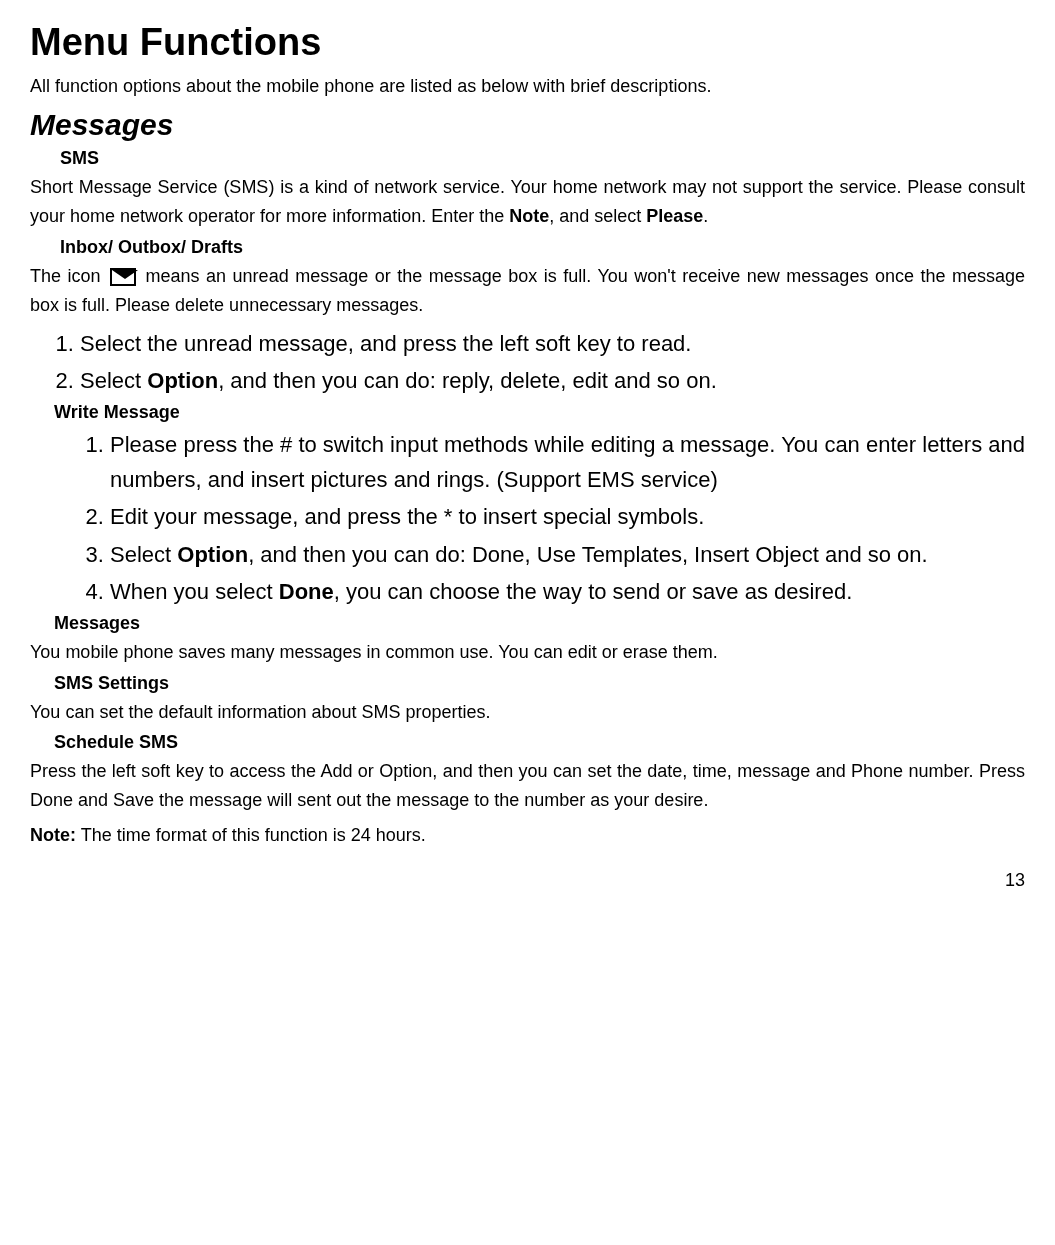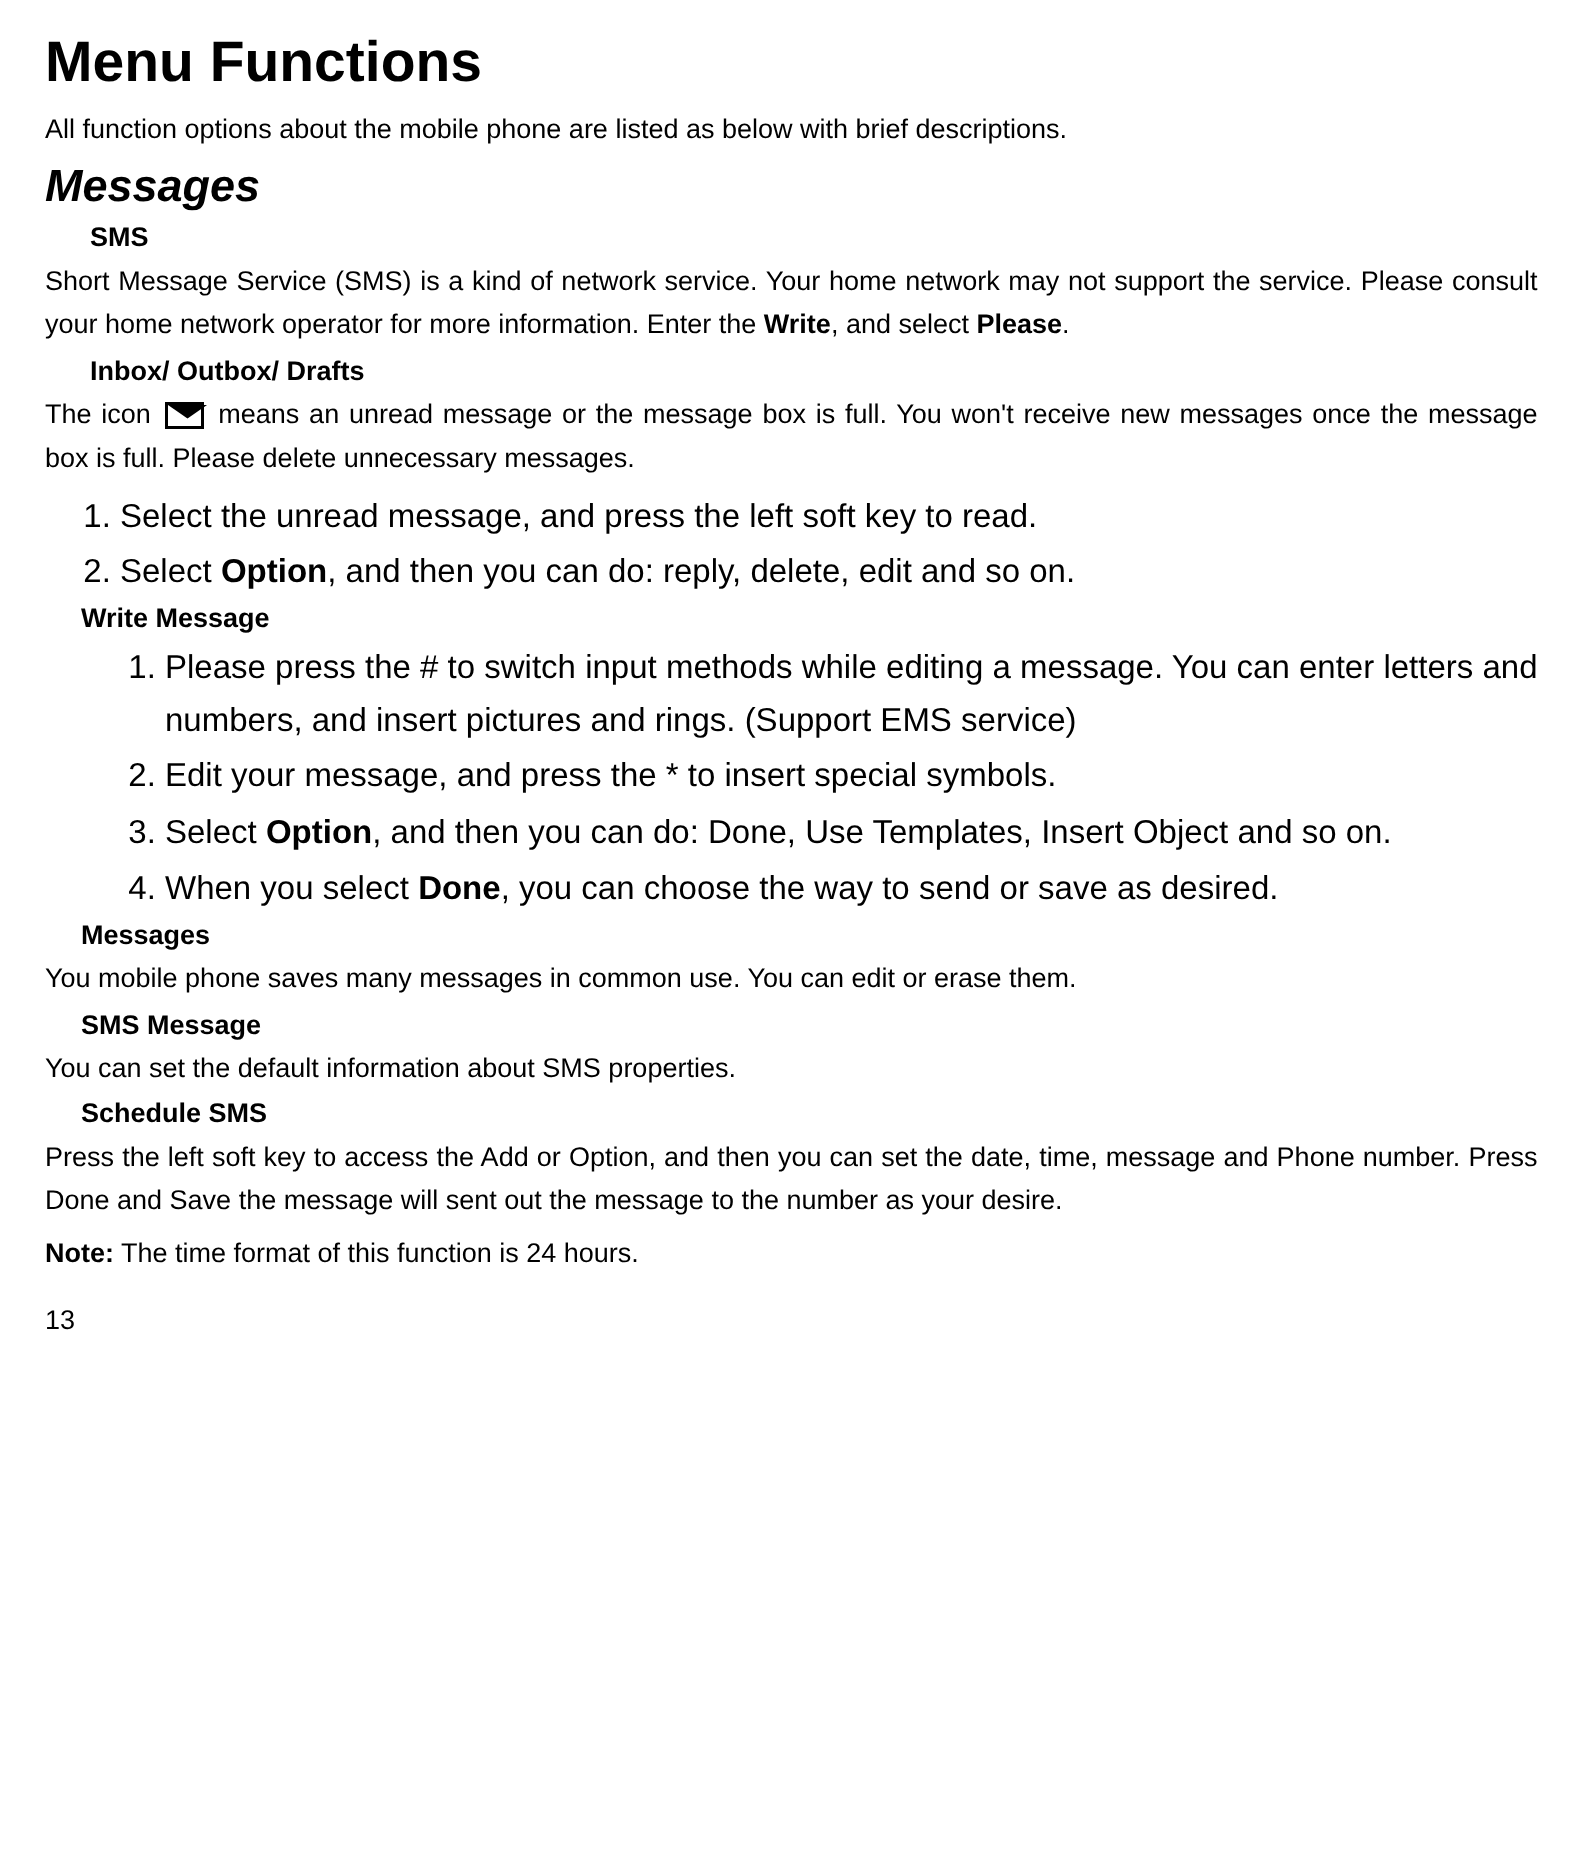--- a/index.html
+++ b/index.html
@@ -66,21 +66,21 @@
     }
 
     ol li {
       font-size: 22px;
       line-height: 1.6;
       margin-bottom: 2px;
       text-align: justify;
     }
 
     .page-number {
-      text-align: left;
+      text-align: right;
       font-size: 18px;
       margin-top: 20px;
     }
 
     .bold-inline {
       font-weight: bold;
     }
 
     .icon-box {
       display: inline-flex;
@@ -112,21 +112,21 @@
 
 <h1 class="page-title">Menu Functions</h1>
 
 <p class="intro">All  function  options  about  the  mobile  phone  are  listed  as  below  with  brief descriptions.</p>
 
 <h2 class="section-heading">Messages</h2>
 
 <h3 class="sub-heading">SMS</h3>
 
 <p class="body-text">
-  Short Message Service (SMS) is a kind of network service. Your home network may not support the service. Please consult your home network operator for more information. Enter the <span class="bold-inline">Write</span>, and select <span class="bold-inline">Please</span>.
+  Short Message Service (SMS) is a kind of network service. Your home network may not support the service. Please consult your home network operator for more information. Enter the <span class="bold-inline">Note</span>, and select <span class="bold-inline">Please</span>.
 </p>
 
 <h3 class="sub-heading">Inbox/ Outbox/ Drafts</h3>
 
 <p class="body-text">
   The icon <span class="icon-box"></span> means an unread message or the message box is full. You won't receive  new  messages  once  the  message  box  is  full.  Please  delete unnecessary messages.
 </p>
 
 <ol>
   <li>Select the unread message, and press the left soft key to read.</li>
@@ -143,21 +143,21 @@
   <li>Select <span class="bold-inline">Option</span>, and then you can do: Done, Use Templates, Insert Object and so on.</li>
   <li>When  you  select  <span class="bold-inline">Done</span>,  you  can  choose  the  way  to  send  or  save  as desired.</li>
 </ol>
 
 <h3 class="sub-heading-2">Messages</h3>
 
 <p class="body-text">
   You  mobile  phone  saves  many  messages  in  common  use.  You  can  edit  or erase them.
 </p>
 
-<h3 class="sub-heading-2">SMS Message</h3>
+<h3 class="sub-heading-2">SMS Settings</h3>
 
 <p class="body-text">
   You can set the default information about SMS properties.
 </p>
 
 <h3 class="sub-heading-2">Schedule SMS</h3>
 
 <p class="body-text">
   Press the left soft key to access the Add or Option, and then you can set the date, time, message and Phone number. Press Done and Save the message will sent out the message to the number as your desire.
 </p>

